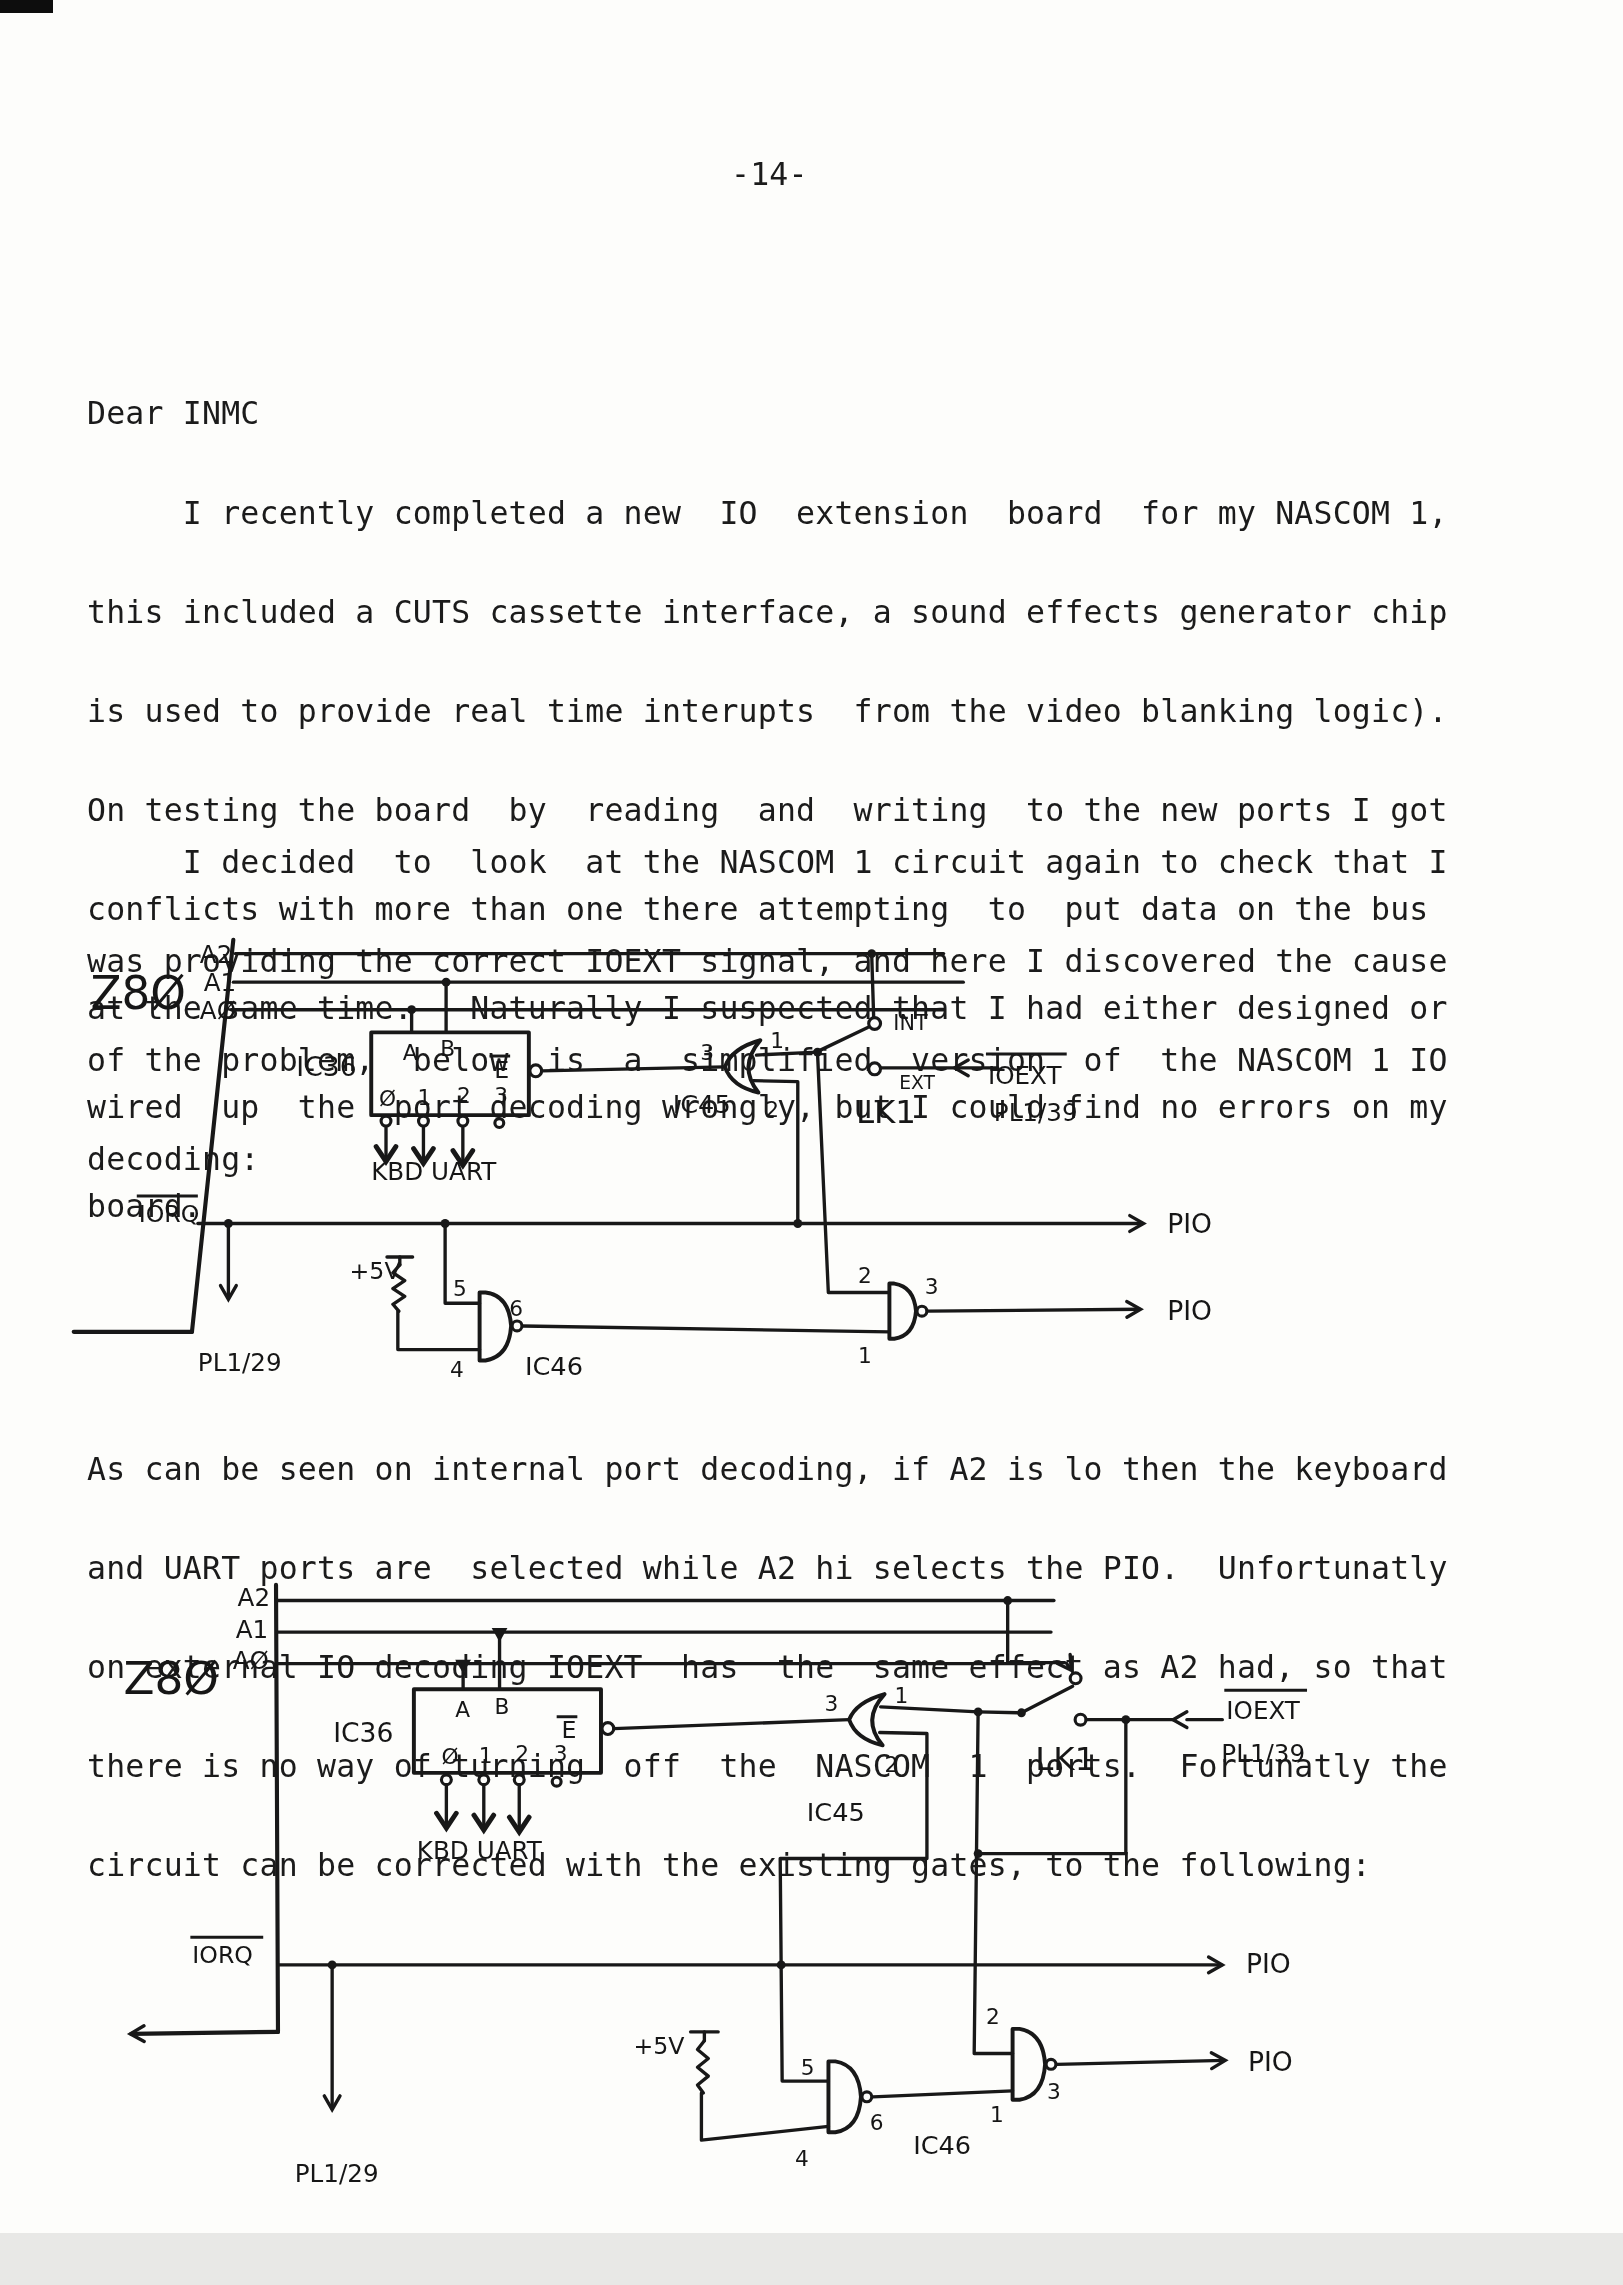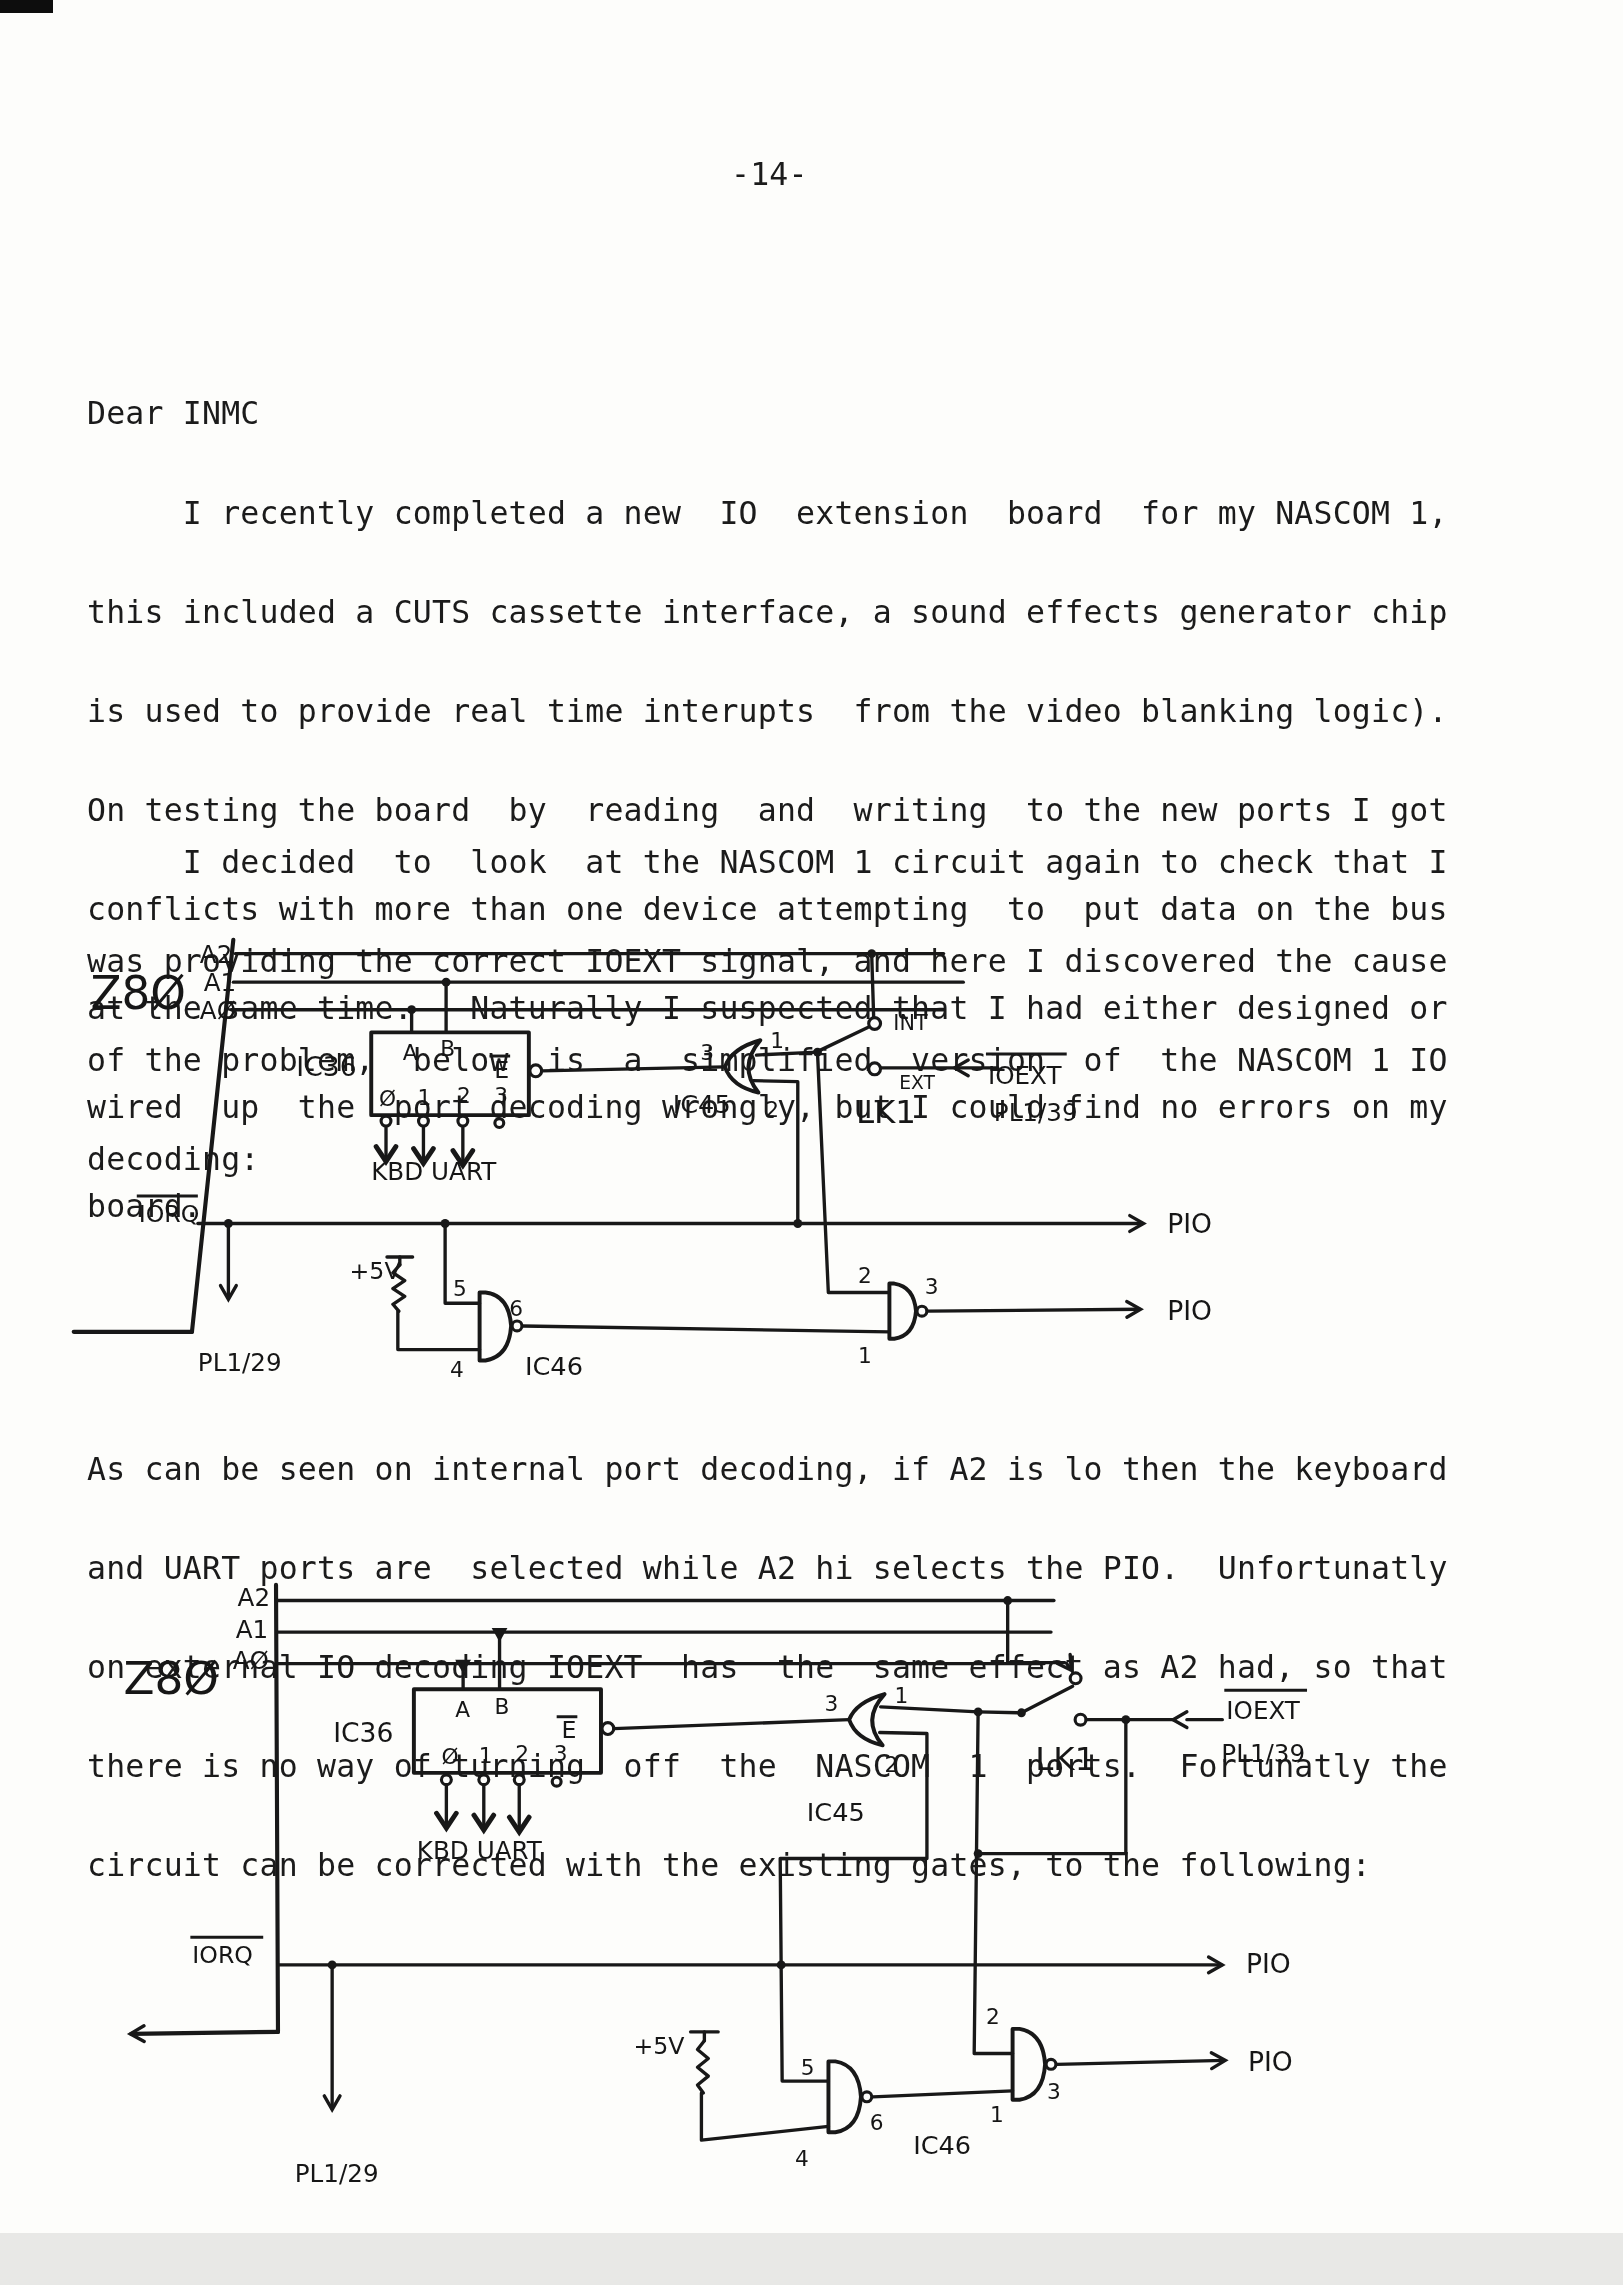--- a/index.html
+++ b/index.html
@@ -31,21 +31,21 @@
   <div class="mono" style="left:731px;top:158px;">-14-</div>
 
 
   <div class="mono" style="left:87px;top:382px;margin-top:15px;">Dear INMC</div>
 
   <div class="mono para" style="left:87px;top:431px;">
     <div class="line">     I recently completed a new  IO  extension  board  for my NASCOM 1,</div>
     <div class="line">this included a CUTS cassette interface, a sound effects generator chip</div>
     <div class="line">is used to provide real time interupts  from the video blanking logic).</div>
     <div class="line">On testing the board  by  reading  and  writing  to the new ports I got</div>
-    <div class="line">conflicts with more than one device attempting  to  put data on the bus</div>
+    <div class="line">conflicts with more than one there attempting  to  put data on the bus</div>
     <div class="line">at the same time.   Naturally I suspected that I had either designed or</div>
     <div class="line">wired  up  the  port decoding wrongly, but I could find no errors on my</div>
     <div class="line">board.</div>
   </div>
 
   <div class="mono para" style="left:87px;top:780px;">
     <div class="line">     I decided  to  look  at the NASCOM 1 circuit again to check that I</div>
     <div class="line">was providing the correct IOEXT signal, and here I discovered the cause</div>
     <div class="line">of the problem,  below  is  a  simplified  version  of  the NASCOM 1 IO</div>
     <div class="line">decoding:</div>

